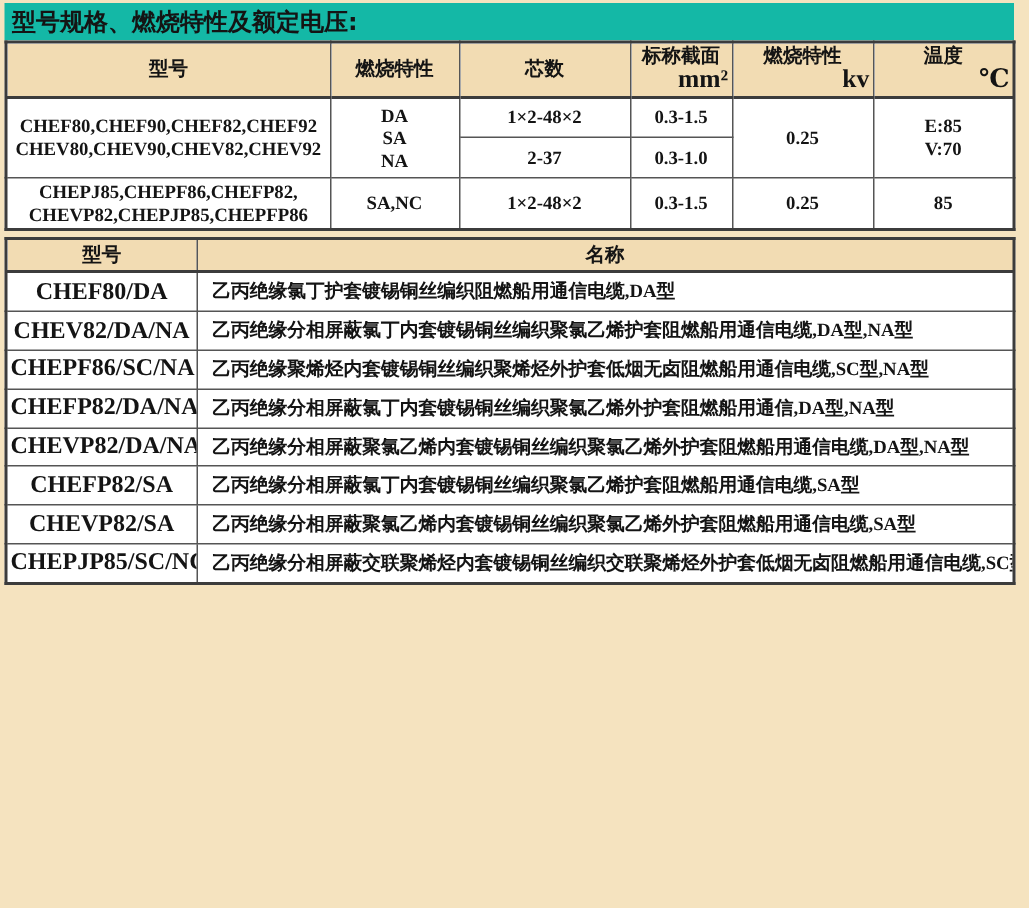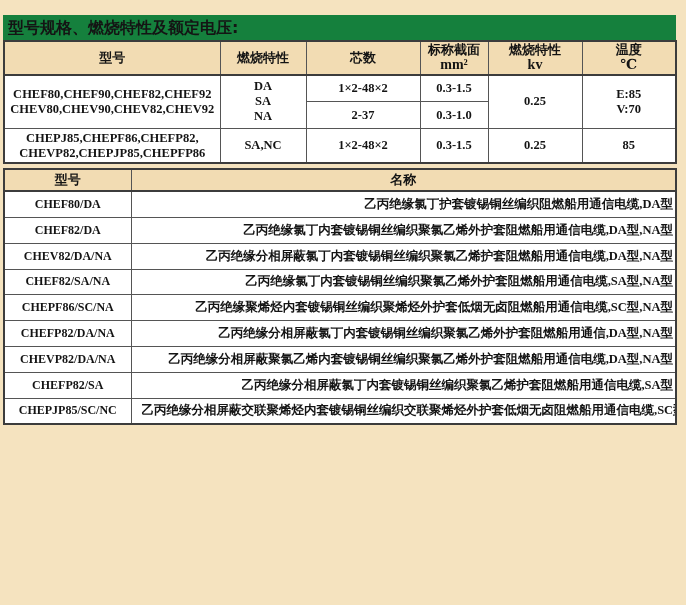--- a/index.html
+++ b/index.html
@@ -4,22 +4,22 @@
 <style>
   html,body{margin:0;padding:0;}
   body{
     width:686px;height:605px;
     background:#f5e3bf;
     font-family:"Liberation Serif","DejaVu Serif",serif;
     color:#141414;
     overflow:hidden;
   }
   .title-bar{
-    background:#15803d;
-    margin:15px 10px 0 3px;
+    background:#14b8a6;
+    margin:2px 10px 0 3px;
     padding:2px 5px 1px 5px;
     height:22px;
   }
   .title{
     font-family:"DejaVu Sans","Liberation Sans",sans-serif;
     font-weight:bold;
     font-size:16px;
     line-height:22px;
     white-space:nowrap;
   }
@@ -41,26 +41,26 @@
   th{
     background:#f2dcb3;
     font-size:13px;
     line-height:1.1;
     border-bottom:2px solid #3c3c3c;
   }
   .spec-table th{height:28px;}
   .spec-table td{font-size:12.5px;line-height:1.2;}
   .sub{height:27px;}
   .last-spec td{height:31px;}
-  .unit{font-size:14px;}
+  .unit{font-size:17px;text-align:right;}
   .name-table th{height:18px;}
   .name-table td{height:22.8px;font-size:12.5px;}
-  .name-table td.model-cell{font-size:12px;}
+  .name-table td.model-cell{font-size:16px;}
   .name-table td.name-cell{
-    text-align:right;
+    text-align:left;
     padding-left:10px;
     white-space:nowrap;
   }
 </style>
 </head>
 <body>
 
 <div class="title-bar">
   <div class="title">型号规格、燃烧特性及额定电压:</div>
 </div>
@@ -136,46 +136,42 @@
   <tbody>
       <tr>
     <th>型号</th>
     <th>名称</th>
   </tr>
   <tr>
         <td class="model-cell">CHEF80/DA</td>
         <td class="name-cell">乙丙绝缘氯丁护套镀锡铜丝编织阻燃船用通信电缆,DA型</td>
       </tr>
   <tr>
-        <td class="model-cell">CHEF82/DA</td>
-        <td class="name-cell">乙丙绝缘氯丁内套镀锡铜丝编织聚氯乙烯外护套阻燃船用通信电缆,DA型,NA型</td>
-      </tr>
-  <tr>
         <td class="model-cell">CHEV82/DA/NA</td>
         <td class="name-cell">乙丙绝缘分相屏蔽氯丁内套镀锡铜丝编织聚氯乙烯护套阻燃船用通信电缆,DA型,NA型</td>
-      </tr>
-  <tr>
-        <td class="model-cell">CHEF82/SA/NA</td>
-        <td class="name-cell">乙丙绝缘氯丁内套镀锡铜丝编织聚氯乙烯外护套阻燃船用通信电缆,SA型,NA型</td>
       </tr>
   <tr>
         <td class="model-cell">CHEPF86/SC/NA</td>
         <td class="name-cell">乙丙绝缘聚烯烃内套镀锡铜丝编织聚烯烃外护套低烟无卤阻燃船用通信电缆,SC型,NA型</td>
       </tr>
   <tr>
         <td class="model-cell">CHEFP82/DA/NA</td>
         <td class="name-cell">乙丙绝缘分相屏蔽氯丁内套镀锡铜丝编织聚氯乙烯外护套阻燃船用通信,DA型,NA型</td>
       </tr>
   <tr>
         <td class="model-cell">CHEVP82/DA/NA</td>
         <td class="name-cell">乙丙绝缘分相屏蔽聚氯乙烯内套镀锡铜丝编织聚氯乙烯外护套阻燃船用通信电缆,DA型,NA型</td>
       </tr>
   <tr>
         <td class="model-cell">CHEFP82/SA</td>
         <td class="name-cell">乙丙绝缘分相屏蔽氯丁内套镀锡铜丝编织聚氯乙烯护套阻燃船用通信电缆,SA型</td>
       </tr>
   <tr>
+        <td class="model-cell">CHEVP82/SA</td>
+        <td class="name-cell">乙丙绝缘分相屏蔽聚氯乙烯内套镀锡铜丝编织聚氯乙烯外护套阻燃船用通信电缆,SA型</td>
+      </tr>
+  <tr>
         <td class="model-cell">CHEPJP85/SC/NC</td>
         <td class="name-cell">乙丙绝缘分相屏蔽交联聚烯烃内套镀锡铜丝编织交联聚烯烃外护套低烟无卤阻燃船用通信电缆,SC型,NC型</td>
       </tr>
 
 </tbody>
   </table>
 
 </body></html>

